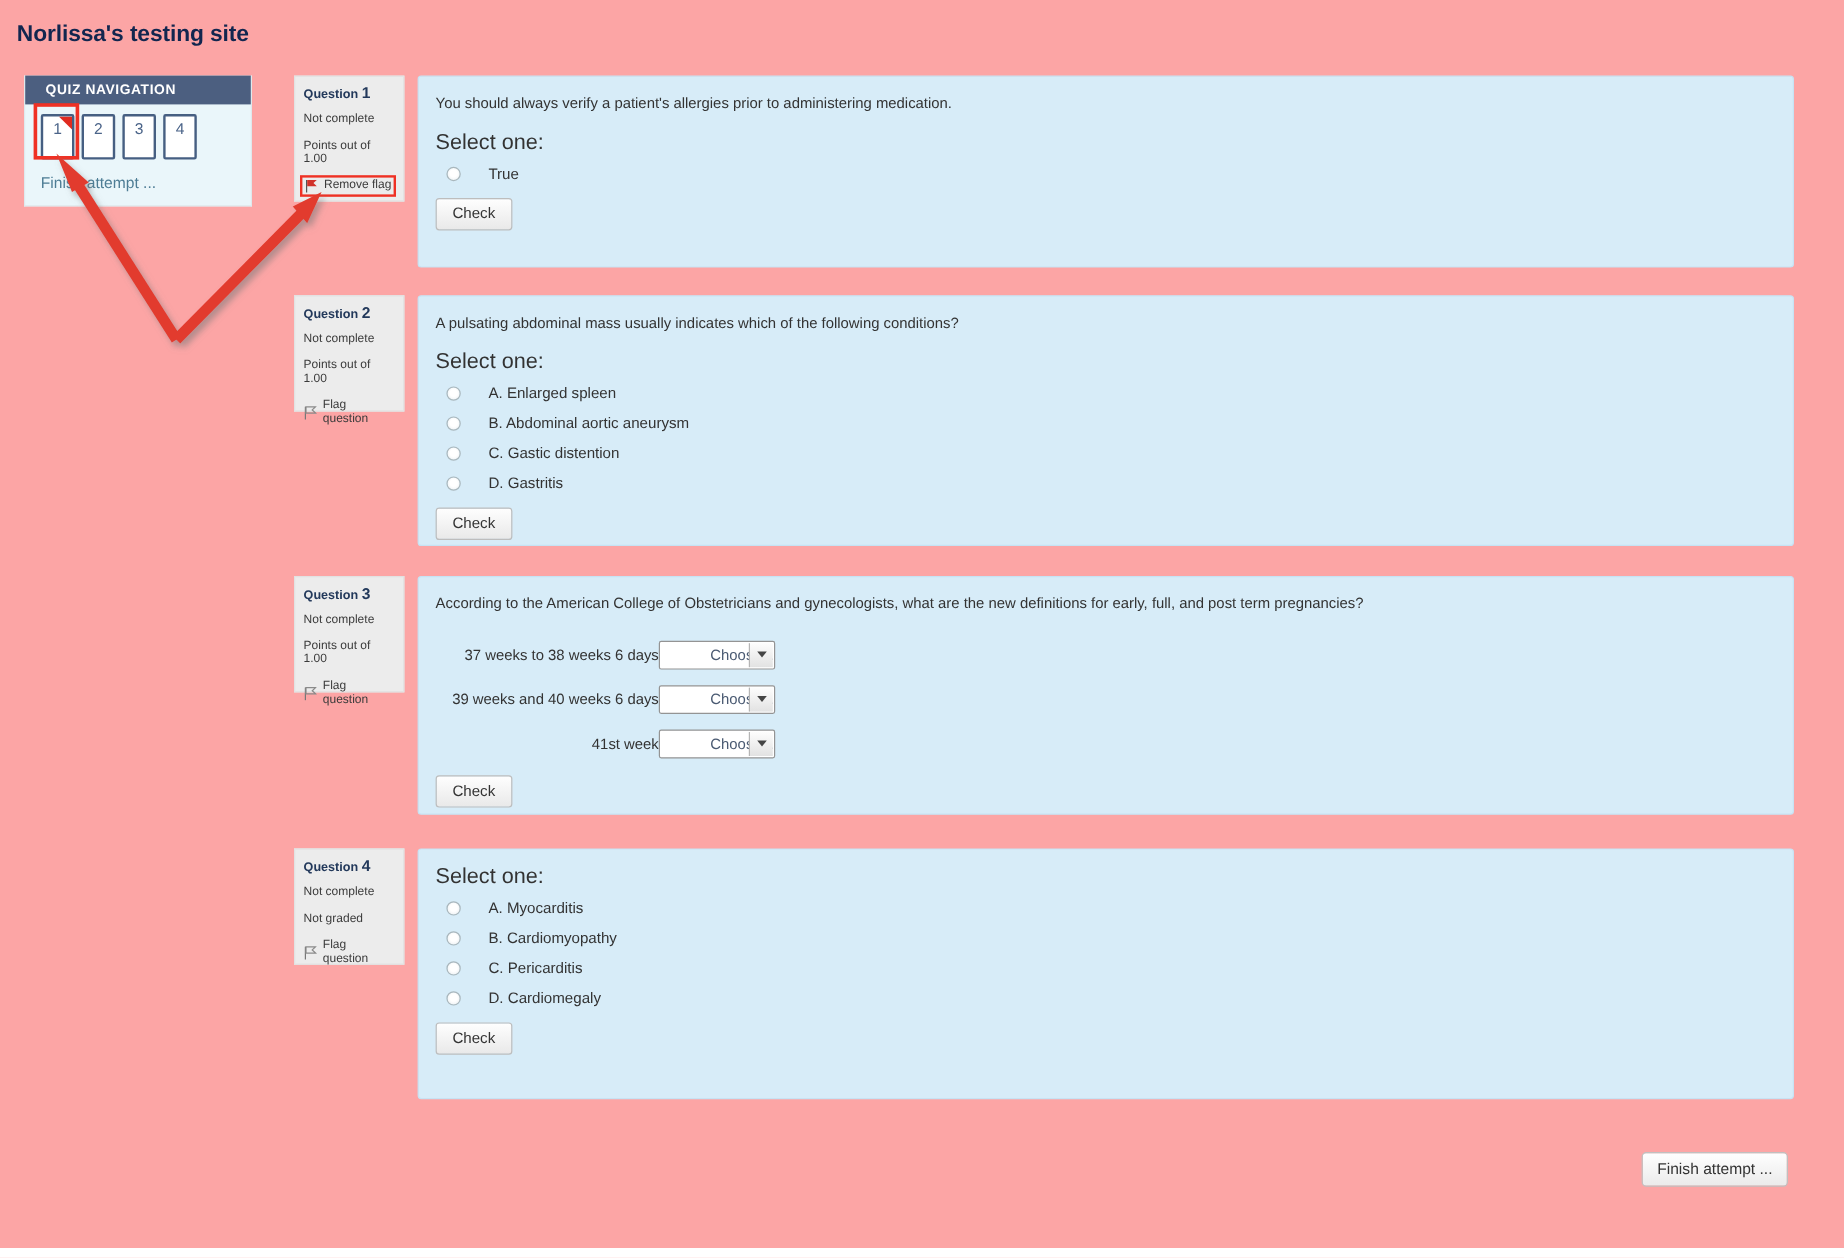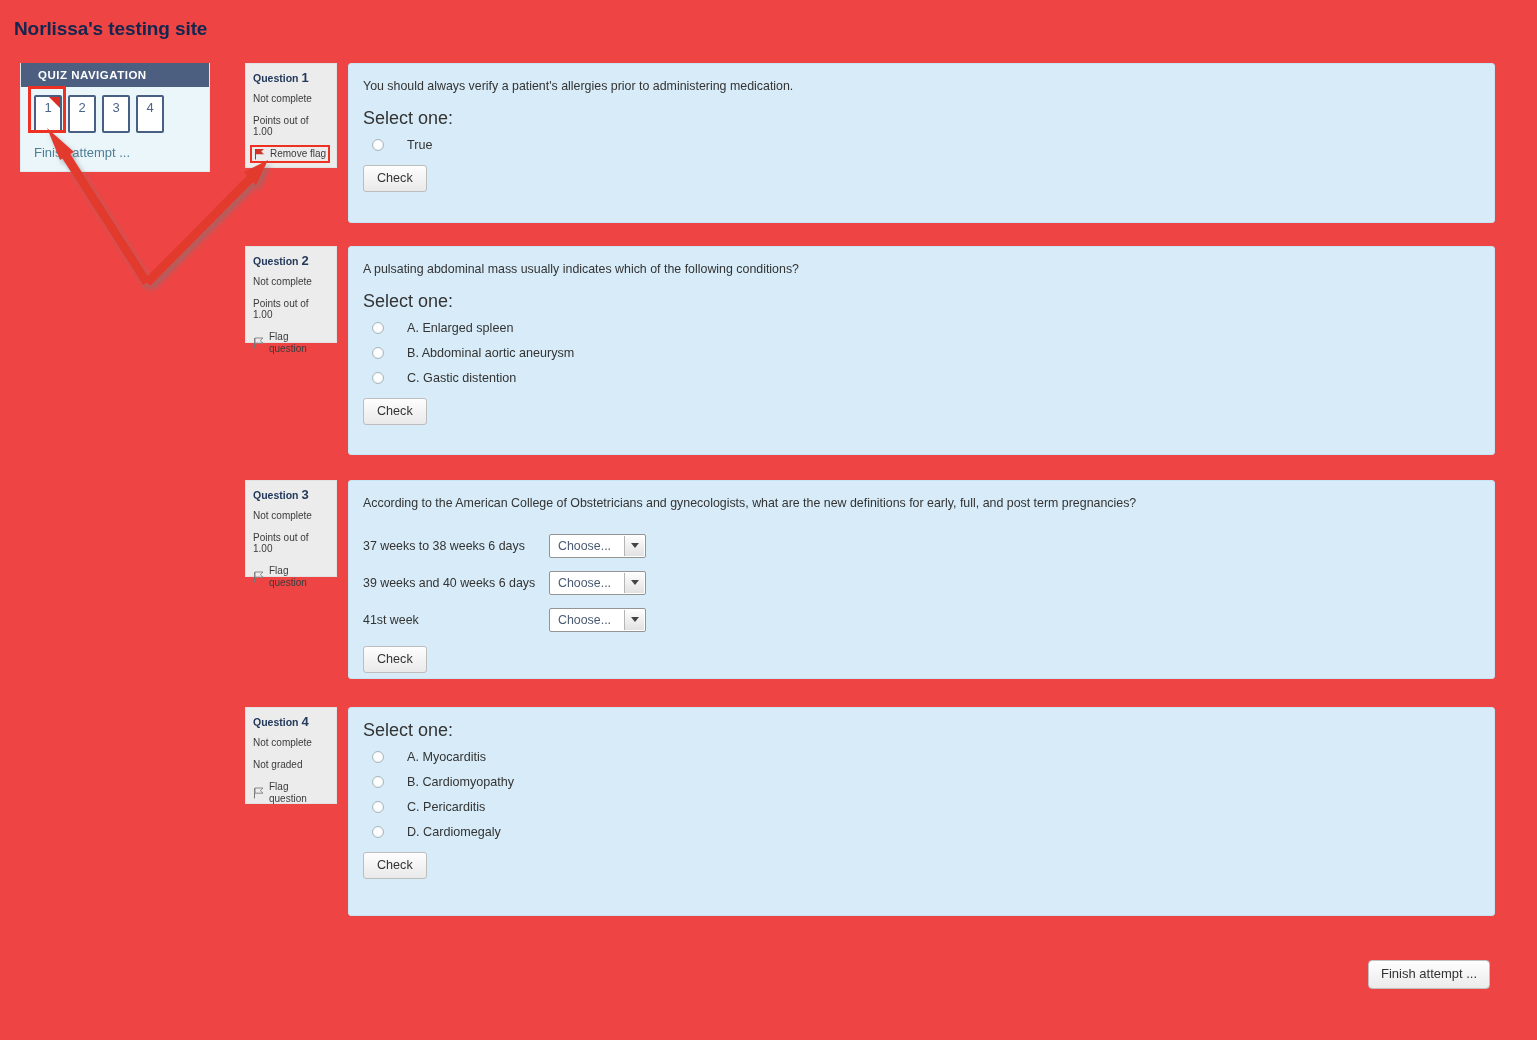--- a/index.html
+++ b/index.html
@@ -7,21 +7,21 @@
     margin: 0; padding: 0;
     width: 1537px; height: 1048px;
     background: #ffffff;
     font-family: "Liberation Sans", sans-serif;
     color: #333333;
     overflow: hidden;
   }
   #page {
     position: relative;
     width: 1537px; height: 1040px;
-    background: #ef4444;
+    background: #fca5a5;
   }
 
   
   .page-title {
     position: absolute;
     left: 14px; top: 18px;
     font-size: 19px;
     font-weight: bold;
     color: #12264f;
     letter-spacing: -0.1px;
@@ -155,20 +155,21 @@
     margin-left: 23px;
     font-size: 12.6px;
     color: #333333;
   }
 
   
   .matchrow {
     display: flex;
     align-items: center;
     height: 37px;
+    text-align: right;
   }
   .matchrow .mlabel {
     width: 186px;
     font-size: 12.4px;
     color: #333333;
   }
   .mselect {
     position: relative;
     width: 97px; height: 24px;
     background: #ffffff;
@@ -320,20 +321,24 @@
         <span class="alabel">A. Enlarged spleen</span>
       </div>
       <div class="answer">
         <span class="radio"></span>
         <span class="alabel">B. Abdominal aortic aneurysm</span>
       </div>
       <div class="answer">
         <span class="radio"></span>
         <span class="alabel">C. Gastic distention</span>
       </div>
+      <div class="answer">
+        <span class="radio"></span>
+        <span class="alabel">D. Gastritis</span>
+      </div>
       <div class="checkbtn">Check</div>
     </div>
   </div>
 
   <div class="qrow" style="left:245px; top:480px; width:1250px;">
     <div class="qinfo" style="height:97px;">
       <div class="qnum"><span>Question</span> <b>3</b></div>
       <div class="qmeta">Not complete</div>
       <div class="qmeta">Points out of 1.00</div>
       <div class="qflag">

